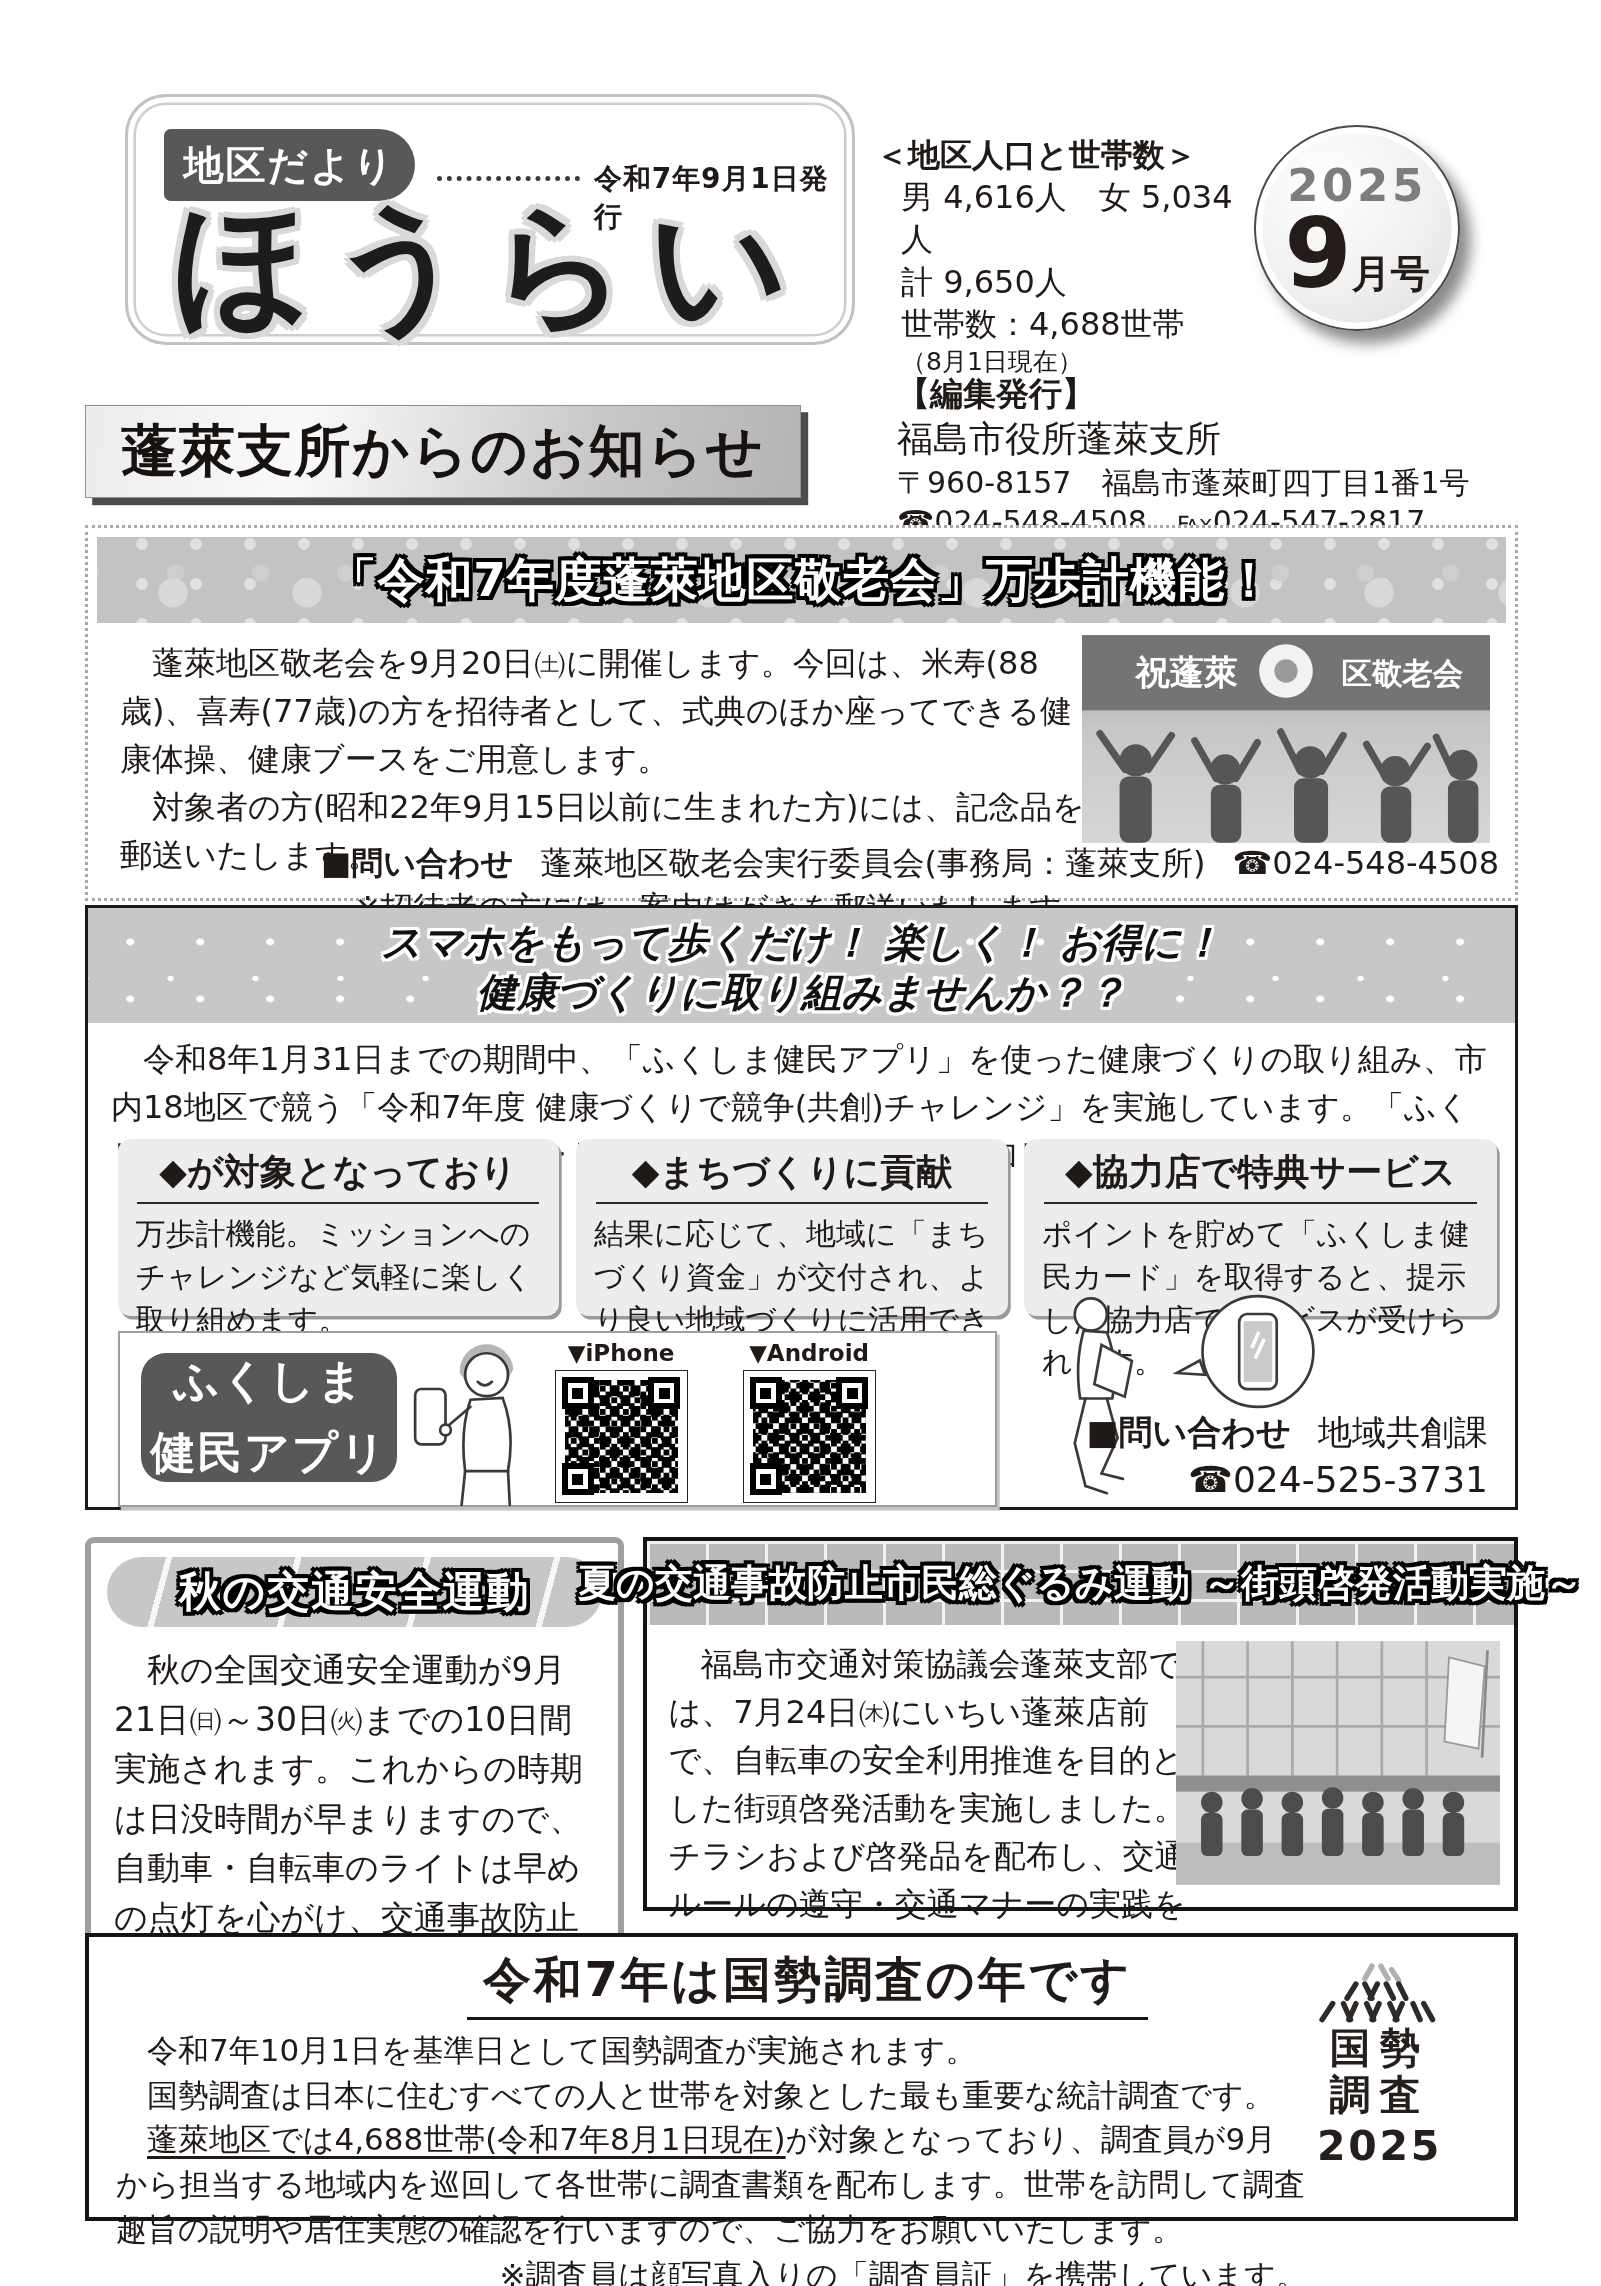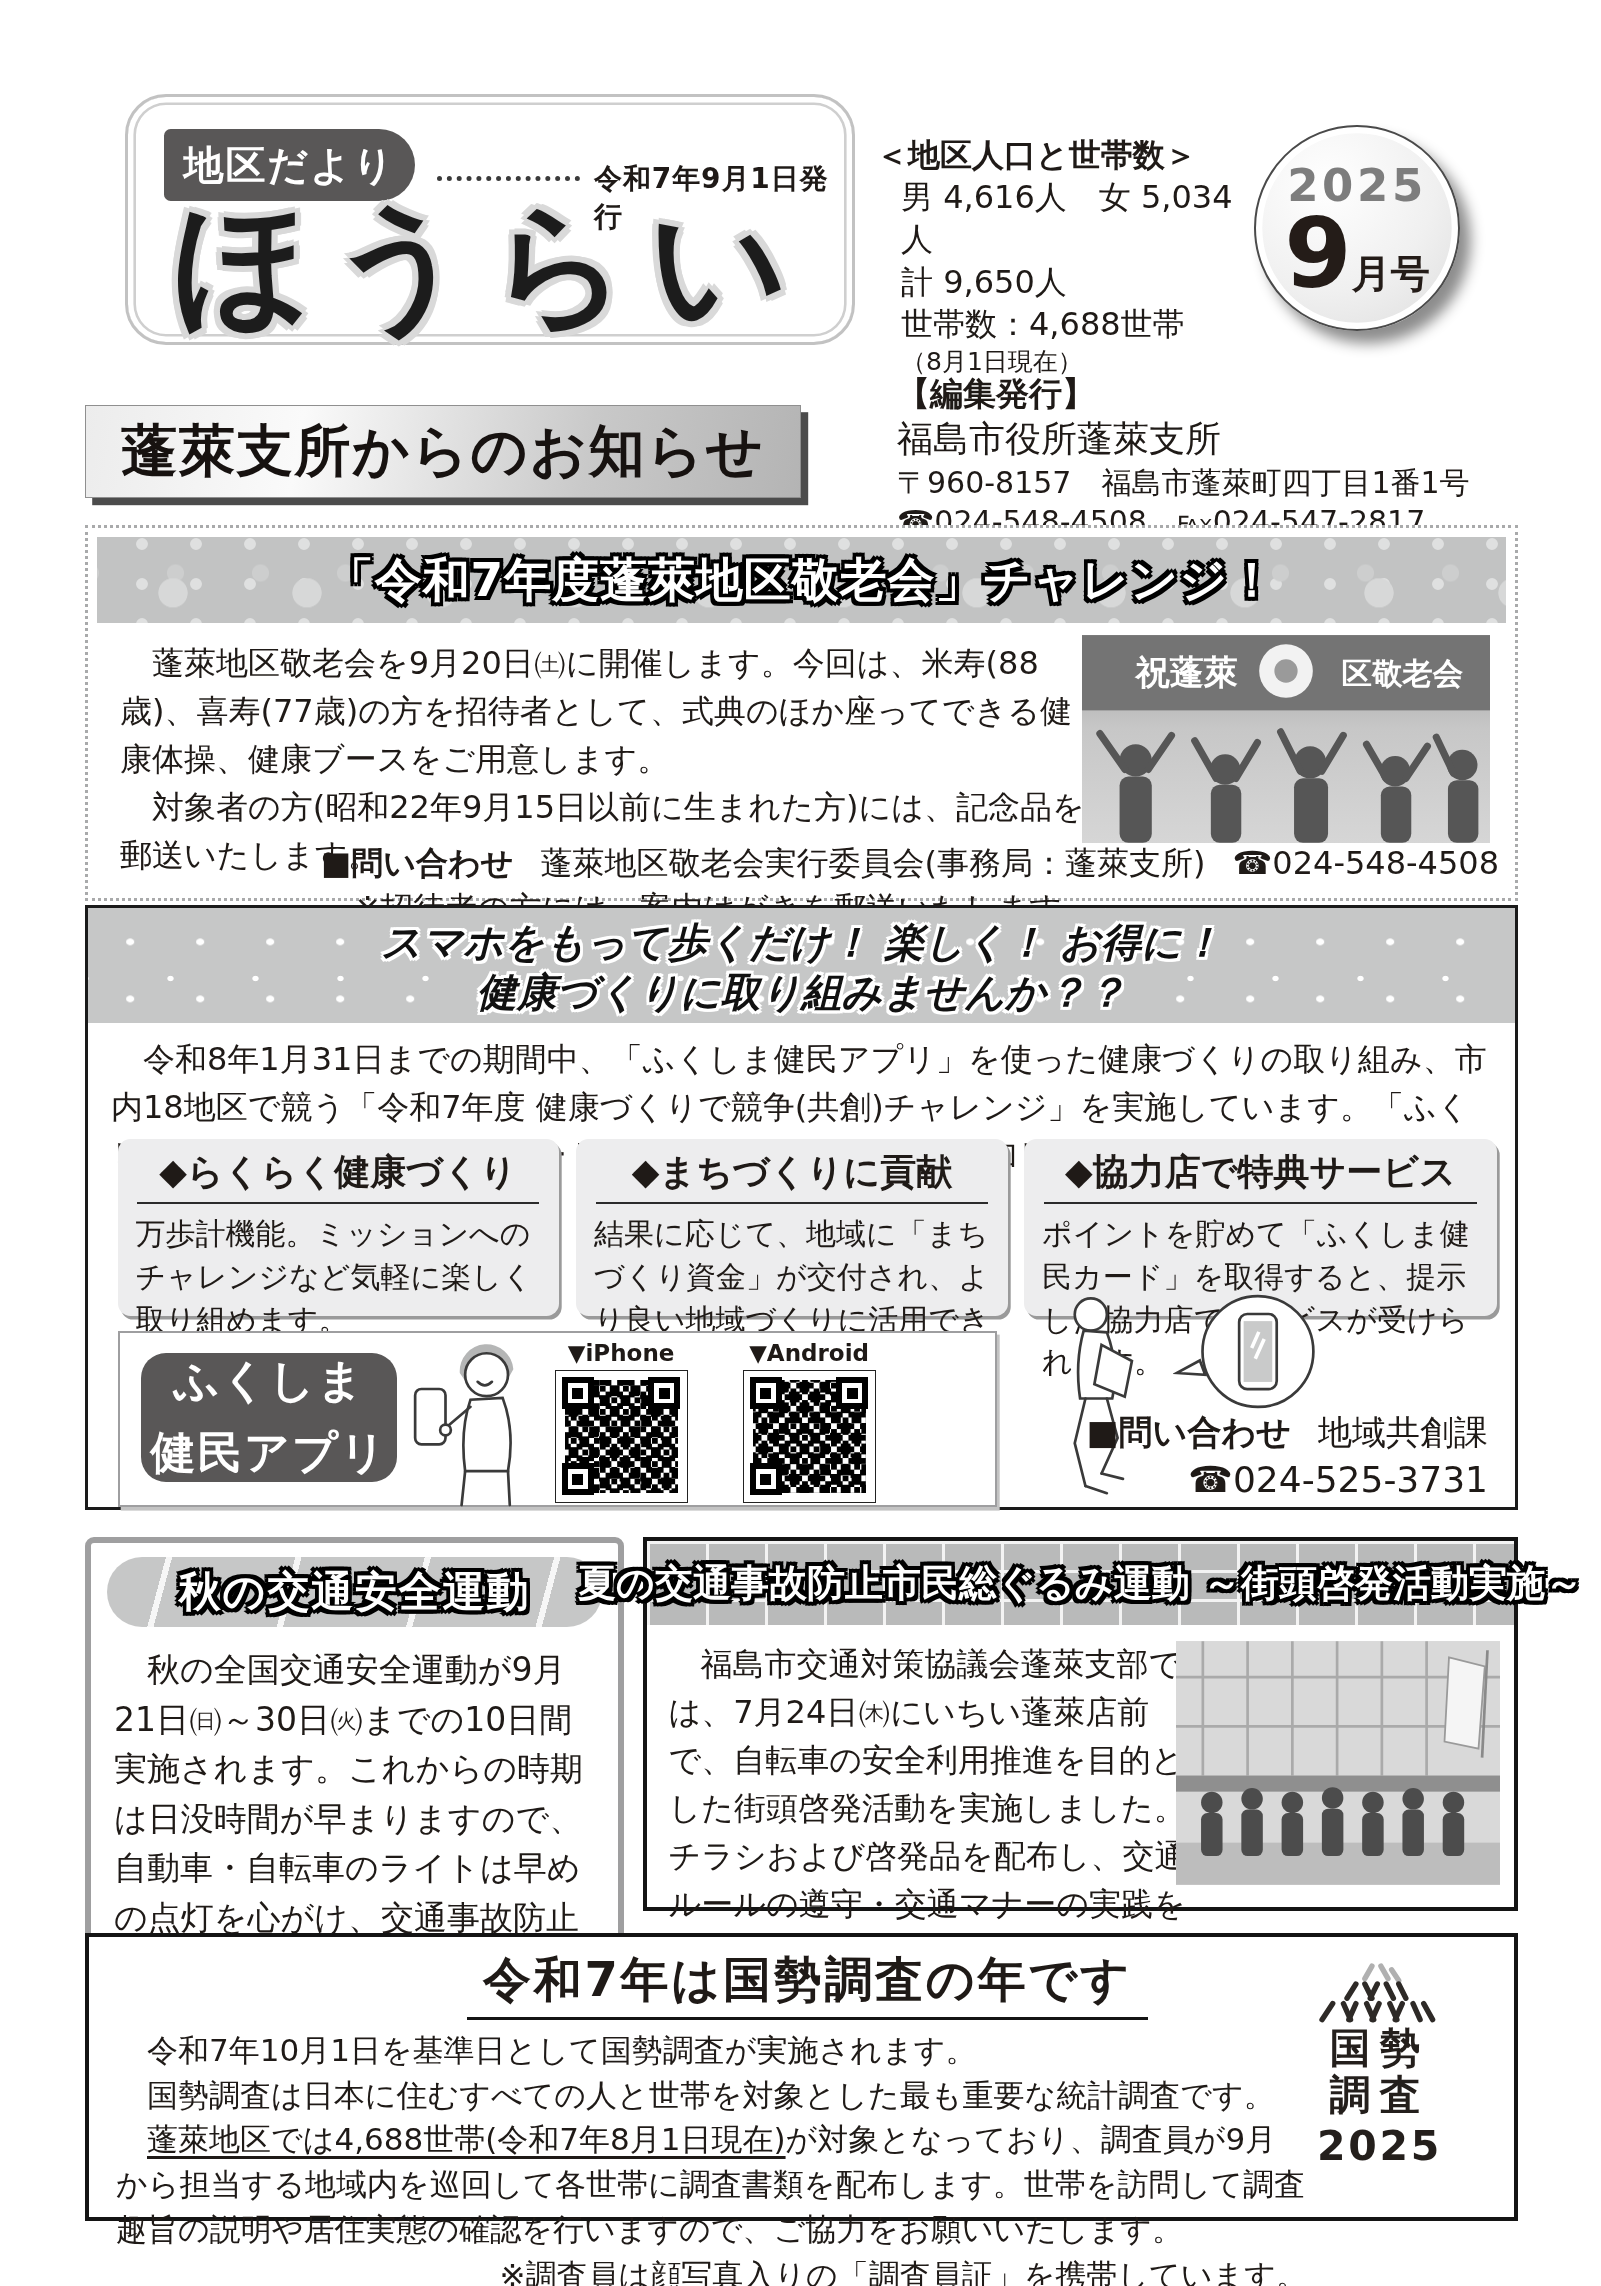--- a/index.html
+++ b/index.html
@@ -189,21 +189,21 @@
     <div class="adr">〒960-8157　福島市蓬萊町四丁目1番1号</div>
     <div class="tel">☎024-548-4508　℻024-547-2817</div>
   </div>
 
   <div class="metal-banner">
     <span>蓬萊支所からのお知らせ</span>
   </div>
 
   <div class="sec sec1">
     <div class="bubble-band">
-      <span class="ow">「令和7年度蓬萊地区敬老会」チャレンジ！</span>
+      <span class="ow">「令和7年度蓬萊地区敬老会」万歩計機能！</span>
     </div>
     <div class="body">
       <div>　蓬萊地区敬老会を9月20日㈯に開催します。今回は、米寿(88歳)、喜寿(77歳)の方を招待者として、式典のほか座ってできる健康体操、健康ブースをご用意します。</div>
       <div>　対象者の方(昭和22年9月15日以前に生まれた方)には、記念品を郵送いたします。</div>
       <div class="note">※招待者の方には、案内はがきを郵送いたします。</div>
     </div>
     <div class="photo1">
       <svg width="408" height="208" viewBox="0 0 456 232">
         <rect x="0" y="0" width="456" height="84" fill="#747474"></rect>
         <circle cx="228" cy="40" r="30" fill="#f2f2f2"></circle>
@@ -239,21 +239,21 @@
   </div>
 
   <div class="sec sec2">
     <div class="dot-band">
       <div class="t1 bw">スマホをもって歩くだけ！ 楽しく！ お得に！</div>
       <div class="t2 bw">健康づくりに取り組みませんか？？</div>
     </div>
     <div class="intro">　令和8年1月31日までの期間中、「ふくしま健民アプリ」を使った健康づくりの取り組み、市内18地区で競う「令和7年度 健康づくりで競争(共創)チャレンジ」を実施しています。「ふくしま健民アプリ」をダウンロード後「蓬萊地区」を選んで参加しましょう!!</div>
 
     <div class="feat f1">
-      <div class="ft">◆らくらく健康づくり</div>
+      <div class="ft">◆が対象となっており</div>
       <div class="fb">万歩計機能。ミッションへのチャレンジなど気軽に楽しく取り組めます。</div>
     </div>
     <div class="feat f2">
       <div class="ft">◆まちづくりに貢献</div>
       <div class="fb">結果に応じて、地域に「まちづくり資金」が交付され、より良い地域づくりに活用できます。</div>
     </div>
     <div class="feat f3">
       <div class="ft">◆協力店で特典サービス</div>
       <div class="fb">ポイントを貯めて「ふくしま健民カード」を取得すると、提示した協力店でサービスが受けられます。</div>
     </div>

